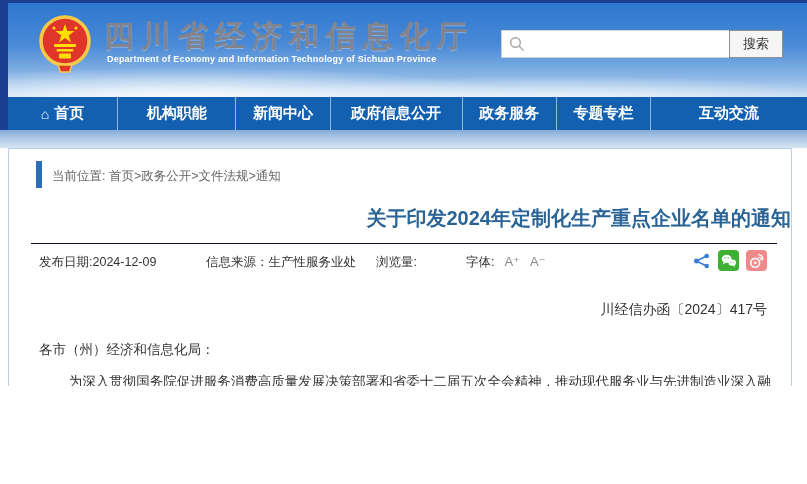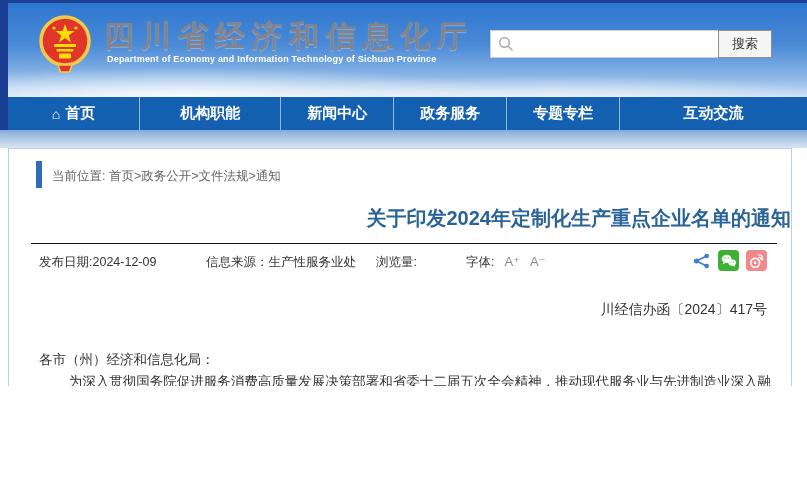--- a/index.html
+++ b/index.html
@@ -14,21 +14,21 @@
     background:
       radial-gradient(60% 45% at 22% 100%, rgba(255,255,255,0.9), rgba(255,255,255,0) 70%),
       radial-gradient(55% 40% at 68% 105%, rgba(255,255,255,0.75), rgba(255,255,255,0) 70%),
       linear-gradient(180deg,#2e77cf 0%, #4a8ad6 45%, #8fb9e6 80%, #cadef2 100%);
   }
   .emblem { position:absolute; left:30px; top:11px; width:54px; height:60px; }
   .site-name { position:absolute; left:96px; top:13px; font-size:30px; font-weight:bold;
     color:#83838b; letter-spacing:7px; text-shadow:0 1px 1px rgba(255,255,255,0.35); white-space:nowrap; }
   .site-name-en { position:absolute; left:99px; top:51px; font-size:9px; font-weight:bold;
     color:#ffffff; letter-spacing:0.2px; white-space:nowrap; }
-  .search { position:absolute; right:35px; top:27px; display:flex; }
+  .search { position:absolute; right:24px; top:27px; display:flex; }
   .search-input-wrap { position:relative; }
   .search-input { width:228px; height:28px; border:1px solid #cfcfcf; border-right:none;
     background:#fff; padding:0 6px 0 30px; font-size:13px; outline:none; }
   .search-icon { position:absolute; left:8px; top:6px; }
   .search-btn { width:54px; height:28px; background:#f5f5f5; border:1px solid #8f8f8f;
     font-size:13px; color:#333; cursor:pointer; }
 
   
   .nav { position:absolute; left:8px; top:97px; width:799px; height:33px; background:#1460b0;
     display:flex; align-items:stretch; }
@@ -55,21 +55,21 @@
   .meta-item { position:absolute; top:10px; font-size:12.5px; color:#333; white-space:nowrap; }
   .m-date { left:8px; }
   .m-source { left:175px; }
   .m-views { left:345px; }
   .m-font { left:435px; display:flex; align-items:flex-start; gap:10px; }
   .font-btn { color:#8a8a8a; font-size:13px; cursor:pointer; }
   .share-icons { position:absolute; right:10px; top:6px; display:flex; align-items:center; gap:7px; }
   .share-icons svg { display:block; cursor:pointer; }
 
   .doc-number { position:absolute; right:24px; top:152px; font-size:14px; color:#333; }
-  .salutation { position:absolute; left:30px; top:202px; font-size:13.5px; color:#333; }
+  .salutation { position:absolute; left:30px; top:192px; font-size:13.5px; color:#333; }
   .paragraph { position:absolute; left:30px; right:20px; top:222px; font-size:13.5px; color:#333;
     line-height:22px; text-align:justify; text-indent:2.2em; }
 </style>
 </head>
 <body>
 
 <div class="page">
 
   <div class="top-line"></div>
   <div class="left-strip"></div>
@@ -103,20 +103,23 @@
   <div class="nav">
     <div class="nav-item" style="flex:110">
       <span class="home-glyph">⌂</span>
       <span>首页</span>
     </div>
     <div class="nav-item" style="flex:118">
       <span>机构职能</span>
     </div>
     <div class="nav-item" style="flex:94">
       <span>新闻中心</span>
+    </div>
+    <div class="nav-item" style="flex:132">
+      <span>政府信息公开</span>
     </div>
     <div class="nav-item" style="flex:94">
       <span>政务服务</span>
     </div>
     <div class="nav-item" style="flex:94">
       <span>专题专栏</span>
     </div>
     <div class="nav-item" style="flex:157">
       <span>互动交流</span>
     </div>

